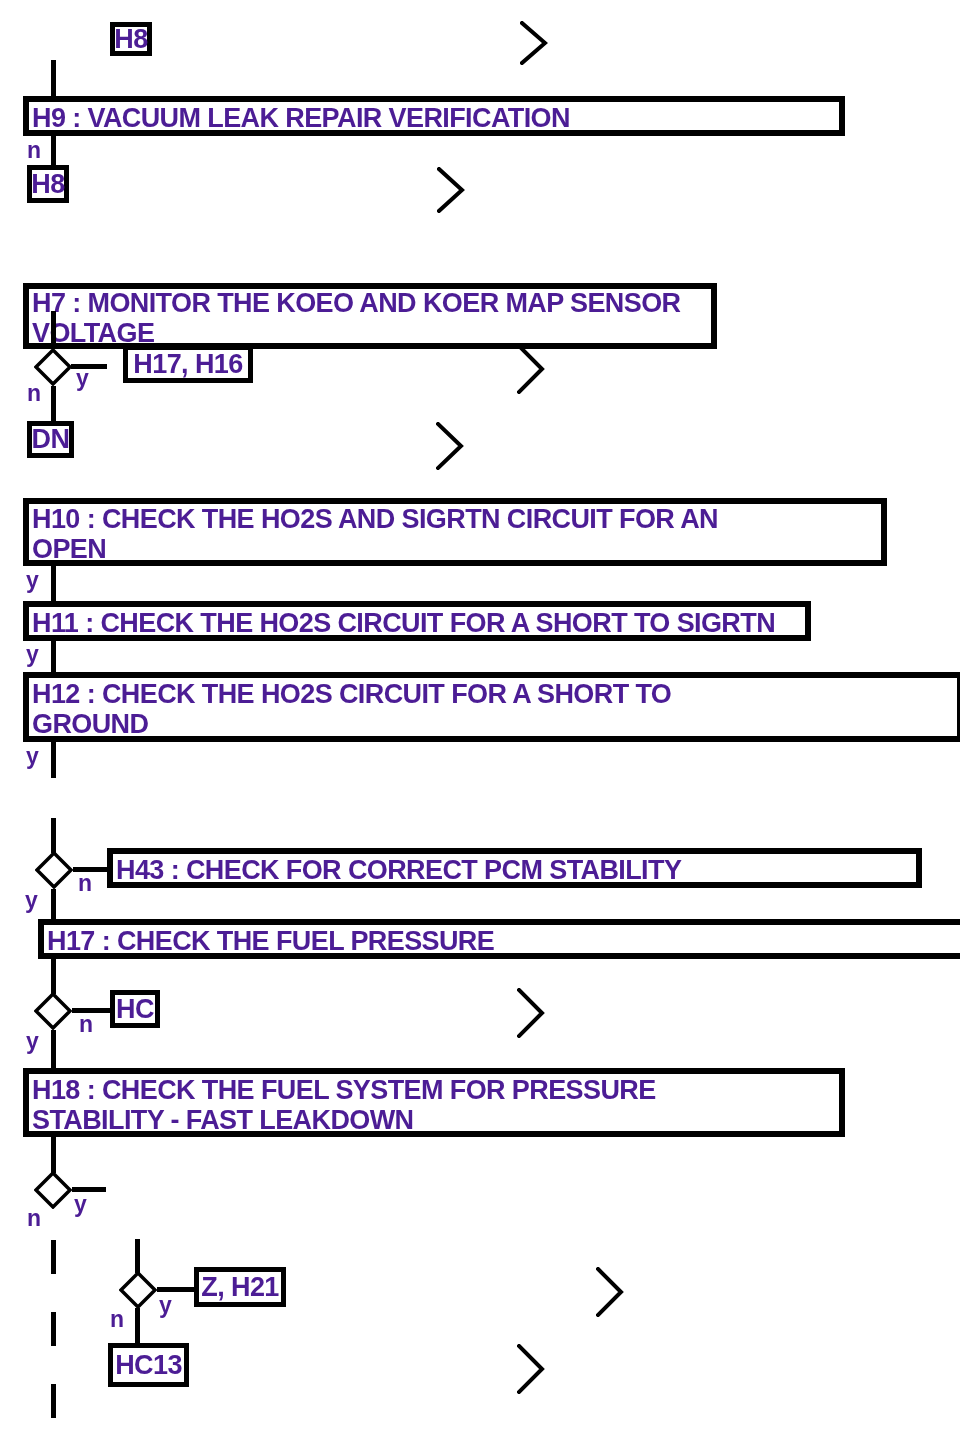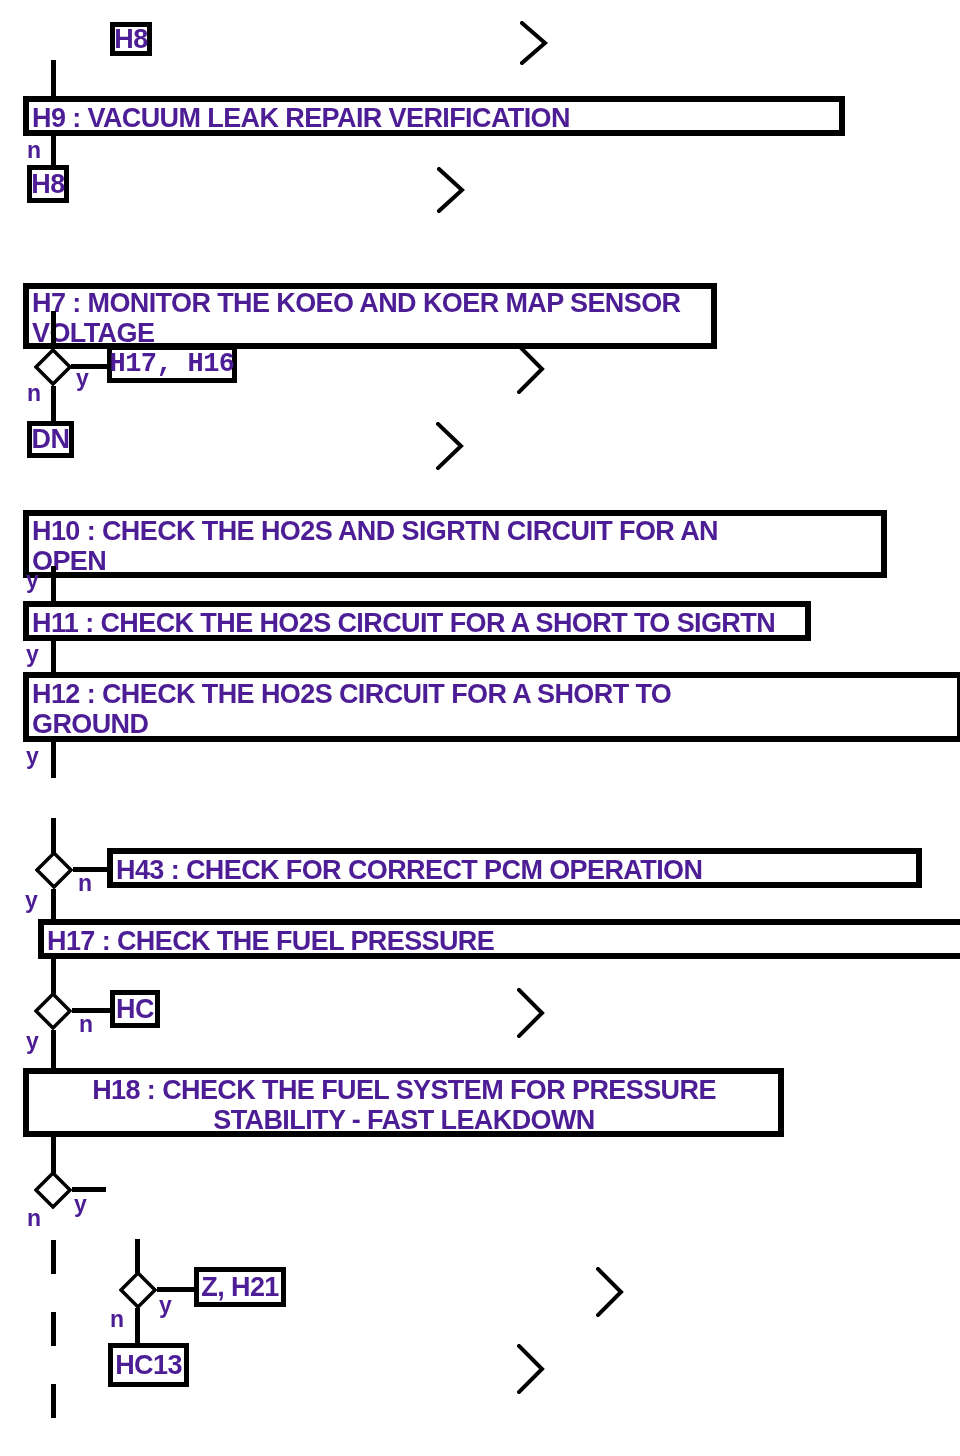--- a/index.html
+++ b/index.html
@@ -50,72 +50,72 @@
   </svg>
 
   <div class="pbox" style="left:23px; top:245px; width:694px; height:66px;margin-top:38px;">H7 : MONITOR THE KOEO AND KOER MAP SENSOR
 VOLTAGE</div>
   <div class="vline" style="left:51px; top:311px; height:38px;"></div>
   <svg class="dia" style="left:34px; top:348px;" width="38" height="38" viewBox="0 0 38 38">
     <polygon points="19,2 36,19 19,36 2,19" fill="#fff" stroke="#000" stroke-width="3.5"></polygon>
   </svg>
   <div class="lbl" style="left:76px; top:367px;">y</div>
   <div class="hline" style="left:71px; top:364px; width:36px;"></div>
-  <div class="sbox" style="left:107px; top:345px; width:130px; height:38px;font-family:Liberation Mono, monospace;">H17, H16</div>
+  <div class="sbox" style="left:123px; top:345px; width:130px; height:38px;">H17, H16</div>
   <svg class="chev" style="left:517px; top:344px;" width="28" height="50" viewBox="0 0 28 50">
     <polyline points="2,2 25,25 2,48" fill="none" stroke="#000" stroke-width="4" stroke-linecap="square"></polyline>
   </svg>
   <div class="lbl" style="left:27px; top:382px;">n</div>
   <div class="vline" style="left:51px; top:386px; height:35px;"></div>
   <div class="sbox" style="left:27px; top:421px; width:47px; height:37px;text-align:center;">DN</div>
   <svg class="chev" style="left:436px; top:422px;" width="28" height="48" viewBox="0 0 28 48">
     <polyline points="2,2 25,24 2,46" fill="none" stroke="#000" stroke-width="4" stroke-linecap="square"></polyline>
   </svg>
 
-  <div class="pbox" style="left:23px; top:510px; width:864px; height:68px;">H10 : CHECK THE HO2S AND SIGRTN CIRCUIT FOR AN
+  <div class="pbox" style="left:23px; top:498px; width:864px; height:68px;">H10 : CHECK THE HO2S AND SIGRTN CIRCUIT FOR AN
 OPEN</div>
   <div class="lbl" style="left:26px; top:569px;">y</div>
   <div class="vline" style="left:51px; top:566px; height:36px;"></div>
 
   <div class="pbox" style="left:23px; top:601px; width:788px; height:40px;">H11 : CHECK THE HO2S CIRCUIT FOR A SHORT TO SIGRTN</div>
   <div class="lbl" style="left:26px; top:643px;">y</div>
   <div class="vline" style="left:51px; top:641px; height:32px;"></div>
 
   <div class="pbox" style="left:23px; top:672px; width:940px; height:70px;">H12 : CHECK THE HO2S CIRCUIT FOR A SHORT TO
 GROUND</div>
   <div class="lbl" style="left:26px; top:745px;">y</div>
   <div class="vline" style="left:51px; top:742px; height:36px;"></div>
 
   <div class="vline" style="left:51px; top:818px; height:35px;"></div>
 
   <svg class="dia" style="left:35px; top:851px;" width="38" height="38" viewBox="0 0 38 38">
     <polygon points="19,2 36,19 19,36 2,19" fill="#fff" stroke="#000" stroke-width="3.5"></polygon>
   </svg>
   <div class="lbl" style="left:78px; top:872px;">n</div>
   <div class="hline" style="left:73px; top:867px; width:34px;"></div>
-  <div class="pbox" style="left:107px; top:848px; width:815px; height:40px;">H43 : CHECK FOR CORRECT PCM OPERATION</div>
+  <div class="pbox" style="left:107px; top:848px; width:815px; height:40px;">H43 : CHECK FOR CORRECT PCM STABILITY</div>
   <div class="lbl" style="left:25px; top:889px;">y</div>
   <div class="vline" style="left:51px; top:889px; height:30px;"></div>
 
   <div class="pbox" style="left:38px; top:919px; width:960px; height:40px;">H17 : CHECK THE FUEL PRESSURE</div>
   <div class="vline" style="left:51px; top:959px; height:35px;"></div>
 
   <svg class="dia" style="left:34px; top:992px;" width="38" height="38" viewBox="0 0 38 38">
     <polygon points="19,2 36,19 19,36 2,19" fill="#fff" stroke="#000" stroke-width="3.5"></polygon>
   </svg>
   <div class="lbl" style="left:79px; top:1013px;">n</div>
   <div class="hline" style="left:72px; top:1008px; width:38px;"></div>
   <div class="sbox" style="left:110px; top:990px; width:50px; height:38px;">HC</div>
   <svg class="chev" style="left:517px; top:988px;" width="28" height="50" viewBox="0 0 28 50">
     <polyline points="2,2 25,25 2,48" fill="none" stroke="#000" stroke-width="4" stroke-linecap="square"></polyline>
   </svg>
   <div class="lbl" style="left:26px; top:1030px;">y</div>
   <div class="vline" style="left:51px; top:1030px; height:38px;"></div>
 
-  <div class="pbox" style="left:23px; top:1068px; width:761px; height:69px;text-align:center;">H18 : CHECK THE FUEL SYSTEM FOR PRESSURE
+  <div class="pbox" style="left:23px; top:1068px; width:822px; height:69px;">H18 : CHECK THE FUEL SYSTEM FOR PRESSURE
 STABILITY - FAST LEAKDOWN</div>
   <div class="vline" style="left:51px; top:1137px; height:36px;"></div>
 
   <svg class="dia" style="left:34px; top:1171px;" width="38" height="38" viewBox="0 0 38 38">
     <polygon points="19,2 36,19 19,36 2,19" fill="#fff" stroke="#000" stroke-width="3.5"></polygon>
   </svg>
   <div class="lbl" style="left:74px; top:1193px;">y</div>
   <div class="hline" style="left:72px; top:1187px; width:34px;"></div>
   <div class="lbl" style="left:27px; top:1207px;">n</div>
 

